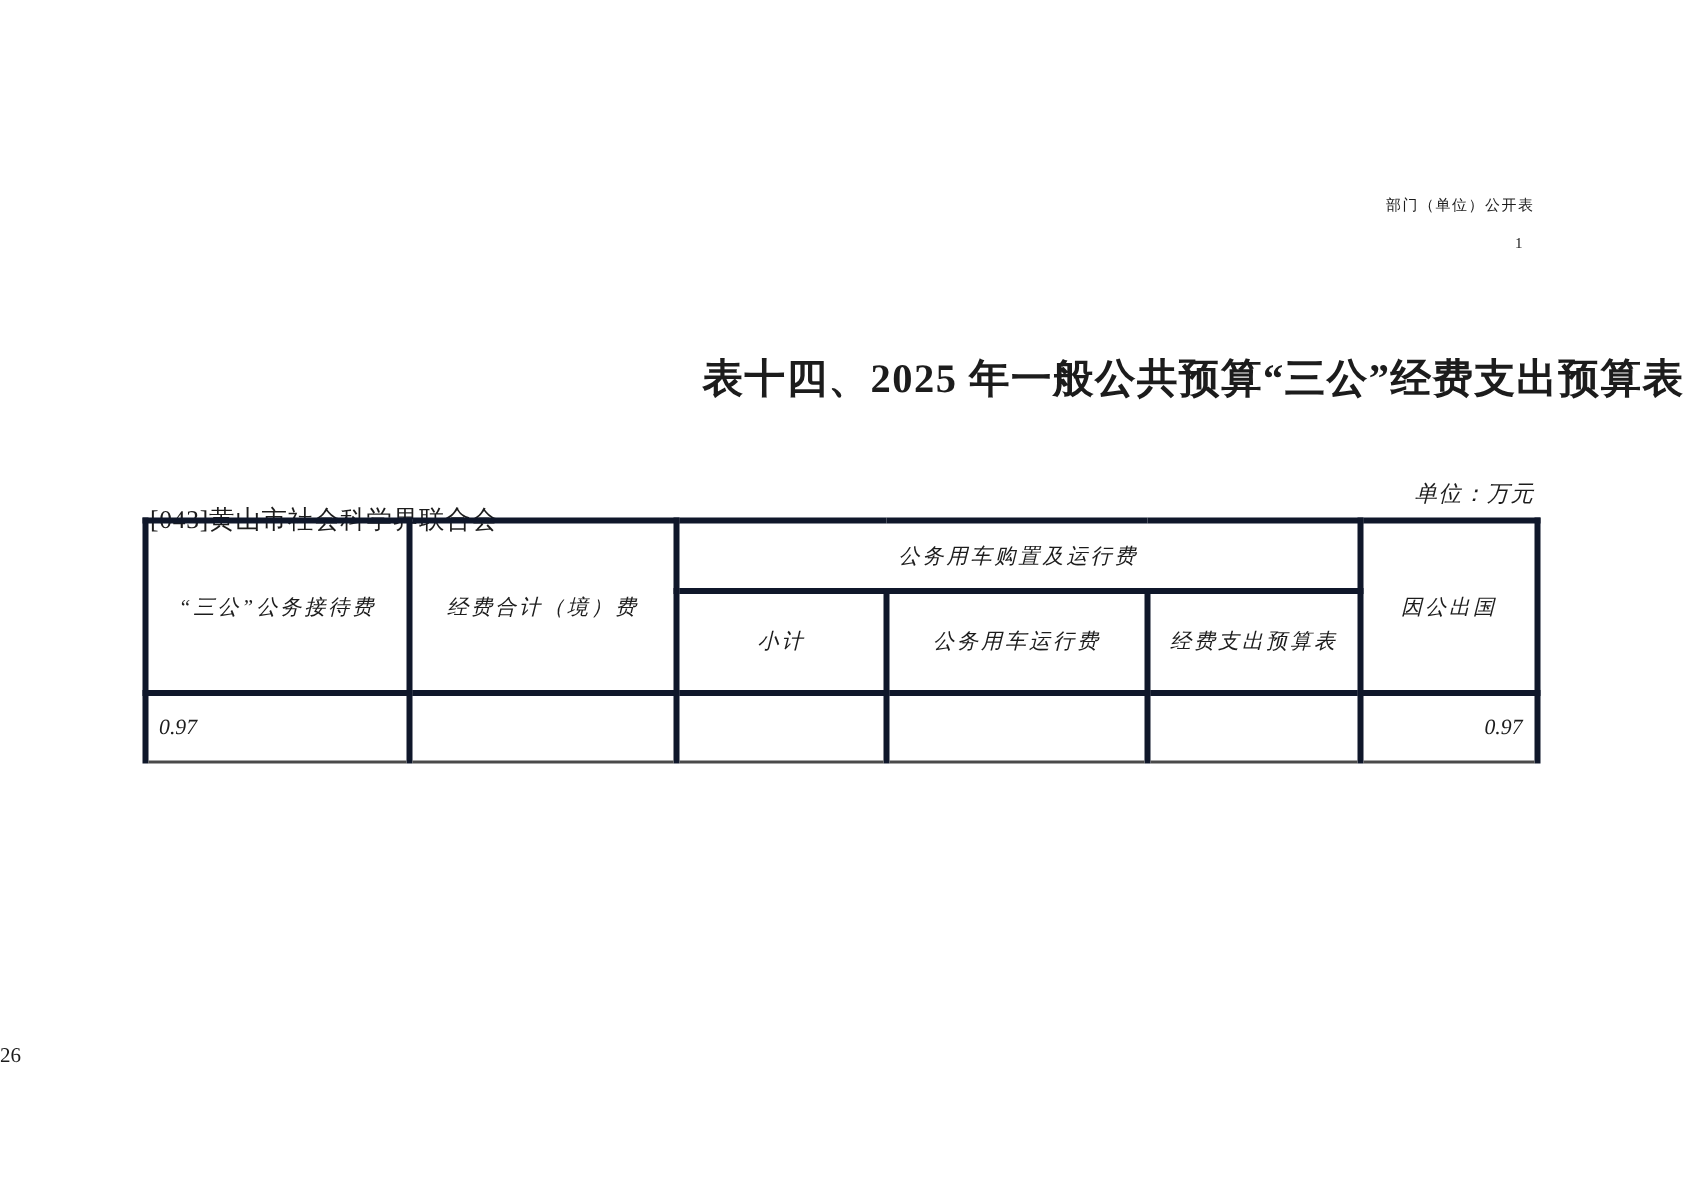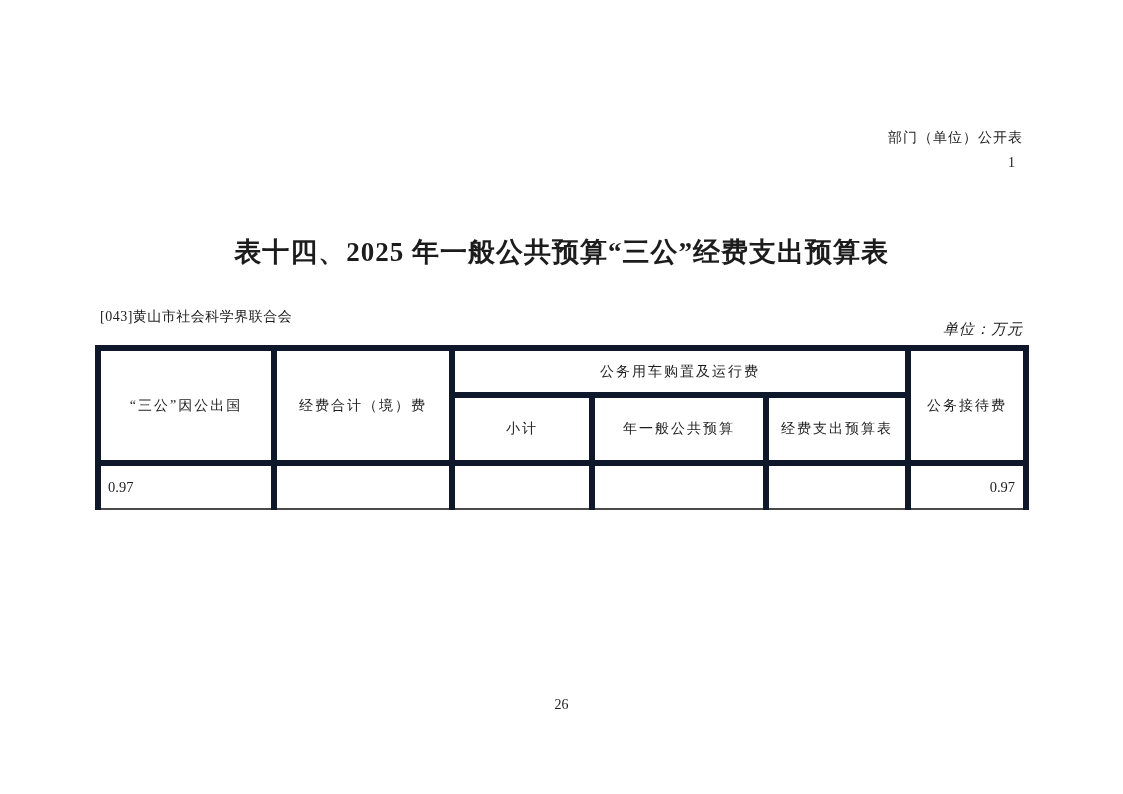--- a/index.html
+++ b/index.html
@@ -11,43 +11,43 @@
     font-family: "Liberation Serif", "DejaVu Serif", serif;
     color: #1c1c1c;
     overflow: hidden;
   }
 
   .corner-note {
     position: absolute;
     top: 125px;
     right: 100px;
     text-align: right;
-    font-size: 14px;
+    font-size: 10px;
     line-height: 25px;
     letter-spacing: 1px;
   }
   .corner-note .corner-number { padding-right: 8px; letter-spacing: 0; }
 
   .doc-title {
     position: absolute;
     top: 234px;
     left: 0;
     width: 100%;
-    text-align: center;
+    text-align: right;
     font-size: 27px;
     font-weight: bold;
     letter-spacing: 1px;
     white-space: nowrap;
   }
 
   .meta-org {
     position: absolute;
-    top: 308px;
+    top: 335px;
     left: 100px;
-    font-size: 14px;
+    font-size: 17px;
     letter-spacing: 0.5px;
   }
   .meta-unit {
     position: absolute;
     top: 320px;
     right: 100px;
     font-size: 15px;
     letter-spacing: 1px;
     font-style: italic;
   }
@@ -56,44 +56,45 @@
     position: absolute;
     top: 345px;
     left: 95px;
     width: 928px;
     border-collapse: collapse;
     table-layout: fixed;
     border: 1px solid #000;
   }
   .budget-table th,
   .budget-table td {
-    border: 6px solid #0f172a;
+    border: 4px solid #0f172a;
     font-size: 14px;
     font-weight: normal;
     text-align: center;
     vertical-align: middle;
     overflow: hidden;
+    font-style: italic;
   }
   .budget-table th { letter-spacing: 2px; }
   .budget-table tr.hdr-top    { height: 47px; }
   .budget-table tr.hdr-sub    { height: 68px; }
   .budget-table tr.data-row   { height: 46px; }
   .budget-table tr.data-row td {
     border-bottom: 2px solid #4a4a4a;
     font-size: 14.5px;
   }
   .budget-table td.val-left  { text-align: left;  padding-left: 7px; }
   .budget-table td.val-right { text-align: right; padding-right: 8px; }
 
   .page-number {
     position: absolute;
     top: 697px;
     left: 0;
     width: 100%;
-    text-align: center;
+    text-align: left;
     font-size: 14px;
   }
 </style>
 </head>
 <body>
 
 <div class="corner-note">
   <div>部门（单位）公开表</div>
   <div class="corner-number">1</div>
 </div>
@@ -107,28 +108,28 @@
   <colgroup>
     <col style="width:176px">
     <col style="width:178px">
     <col style="width:140px">
     <col style="width:174px">
     <col style="width:142px">
     <col style="width:118px">
   </colgroup>
   <thead>
     <tr class="hdr-top">
-      <th rowspan="2">“三公”因公出国</th>
+      <th rowspan="2">“三公”公务接待费</th>
       <th rowspan="2">经费合计（境）费</th>
       <th colspan="3">公务用车购置及运行费</th>
-      <th rowspan="2">公务接待费</th>
+      <th rowspan="2">因公出国</th>
     </tr>
     <tr class="hdr-sub">
       <th>小计</th>
-      <th>年一般公共预算</th>
+      <th>公务用车运行费</th>
       <th>经费支出预算表</th>
     </tr>
   </thead>
   <tbody>
     <tr class="data-row">
       <td class="val-left">0.97</td>
       <td></td>
       <td></td>
       <td></td>
       <td></td>

